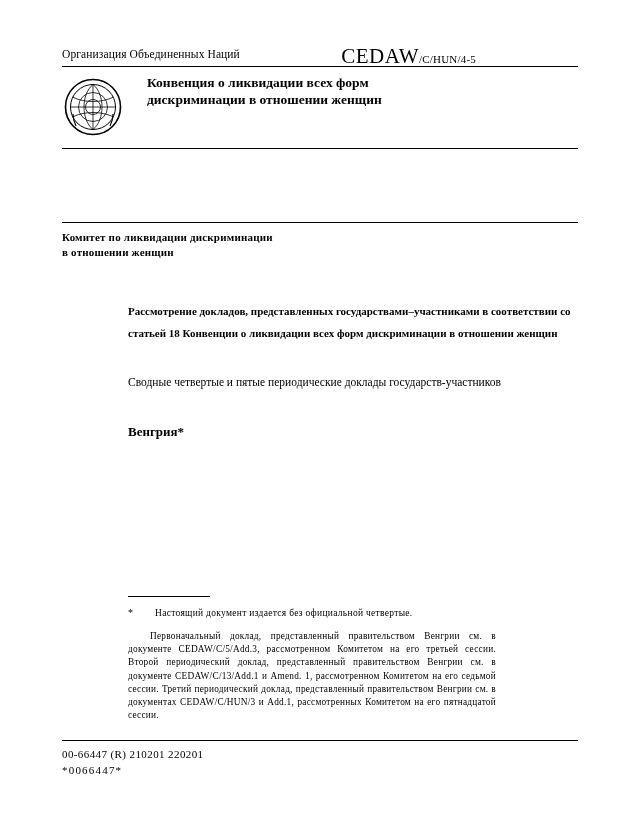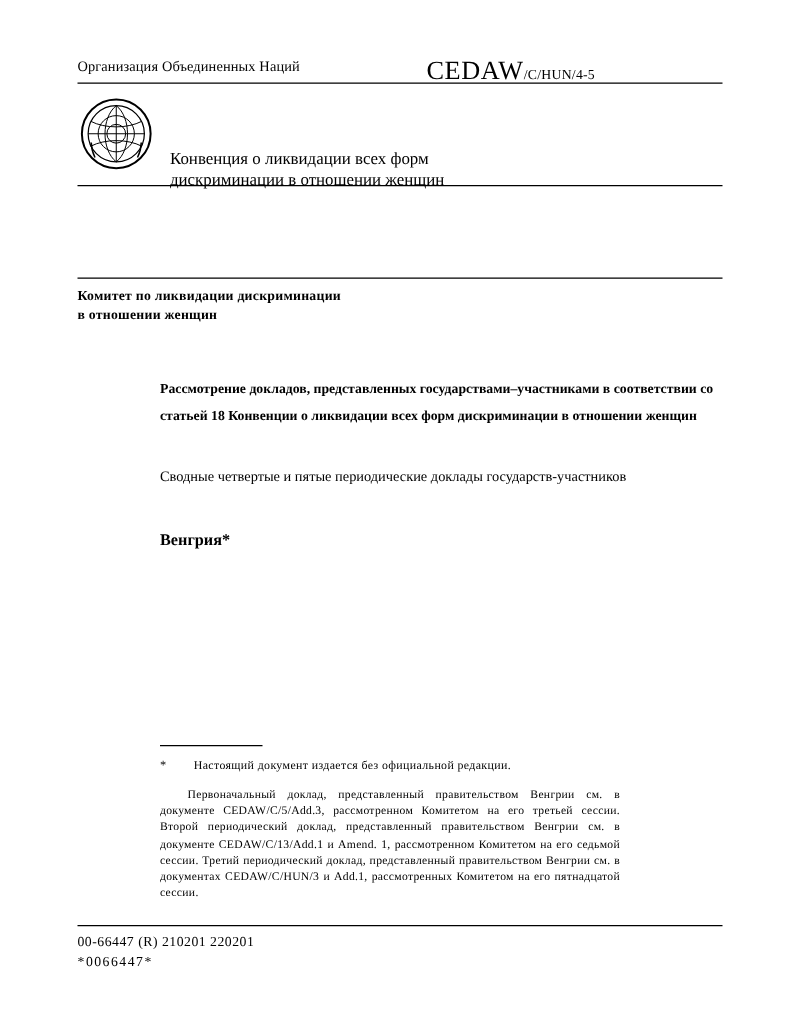--- a/index.html
+++ b/index.html
@@ -64,27 +64,26 @@
     position: absolute;
     left: 64px;
     top: 78px;
     width: 58px;
     height: 58px;
   }
   .emblem svg { display: block; }
 
   .conv-title {
     position: absolute;
-    left: 136px;
+    left: 147px;
     top: 74px;
     width: 250px;
     font-size: 13.5px;
-    font-weight: normal;
+    font-weight: bold;
     line-height: 17px;
-    margin-top: 44px;
   }
 
   .distr-block {
     position: absolute;
     left: 410px;
     top: 84px;
     font-size: 10.5px;
     line-height: 13.5px;
   }
 
@@ -231,20 +230,20 @@
     <div>Комитет по ликвидации дискриминации</div>
     <div>в отношении женщин</div>
   </div>
 
   <div class="main-title">Рассмотрение докладов, представленных государствами–участниками в соответствии со статьей 18 Конвенции о ликвидации всех форм дискриминации в отношении женщин</div>
   <div class="sub-title">Сводные четвертые и пятые периодические доклады государств-участников</div>
   <div class="country">Венгрия*</div>
 
   <div class="footnote-rule"></div>
   <div class="footnote-star">*</div>
-  <div class="footnote-first">Настоящий документ издается без официальной редакции.</div>
+  <div class="footnote-first">Настоящий документ издается без официальной четвертые.</div>
   <div class="footnote-body">Первоначальный доклад, представленный правительством Венгрии см. в документе CEDAW/C/5/Add.3, рассмотренном Комитетом на его третьей сессии. Второй периодический доклад, представленный правительством Венгрии см. в документе CEDAW/C/13/Add.1 и Amend. 1, рассмотренном Комитетом на его седьмой сессии. Третий периодический доклад, представленный правительством Венгрии см. в документах CEDAW/C/HUN/3 и Add.1, рассмотренных Комитетом на его пятнадцатой сессии.</div>
 
   <div class="footer-rule"></div>
   <div class="job-number">00-66447 (R)    210201    220201</div>
   <div class="barcode">*0066447*</div>
 
 </div>
 
 </body></html>

